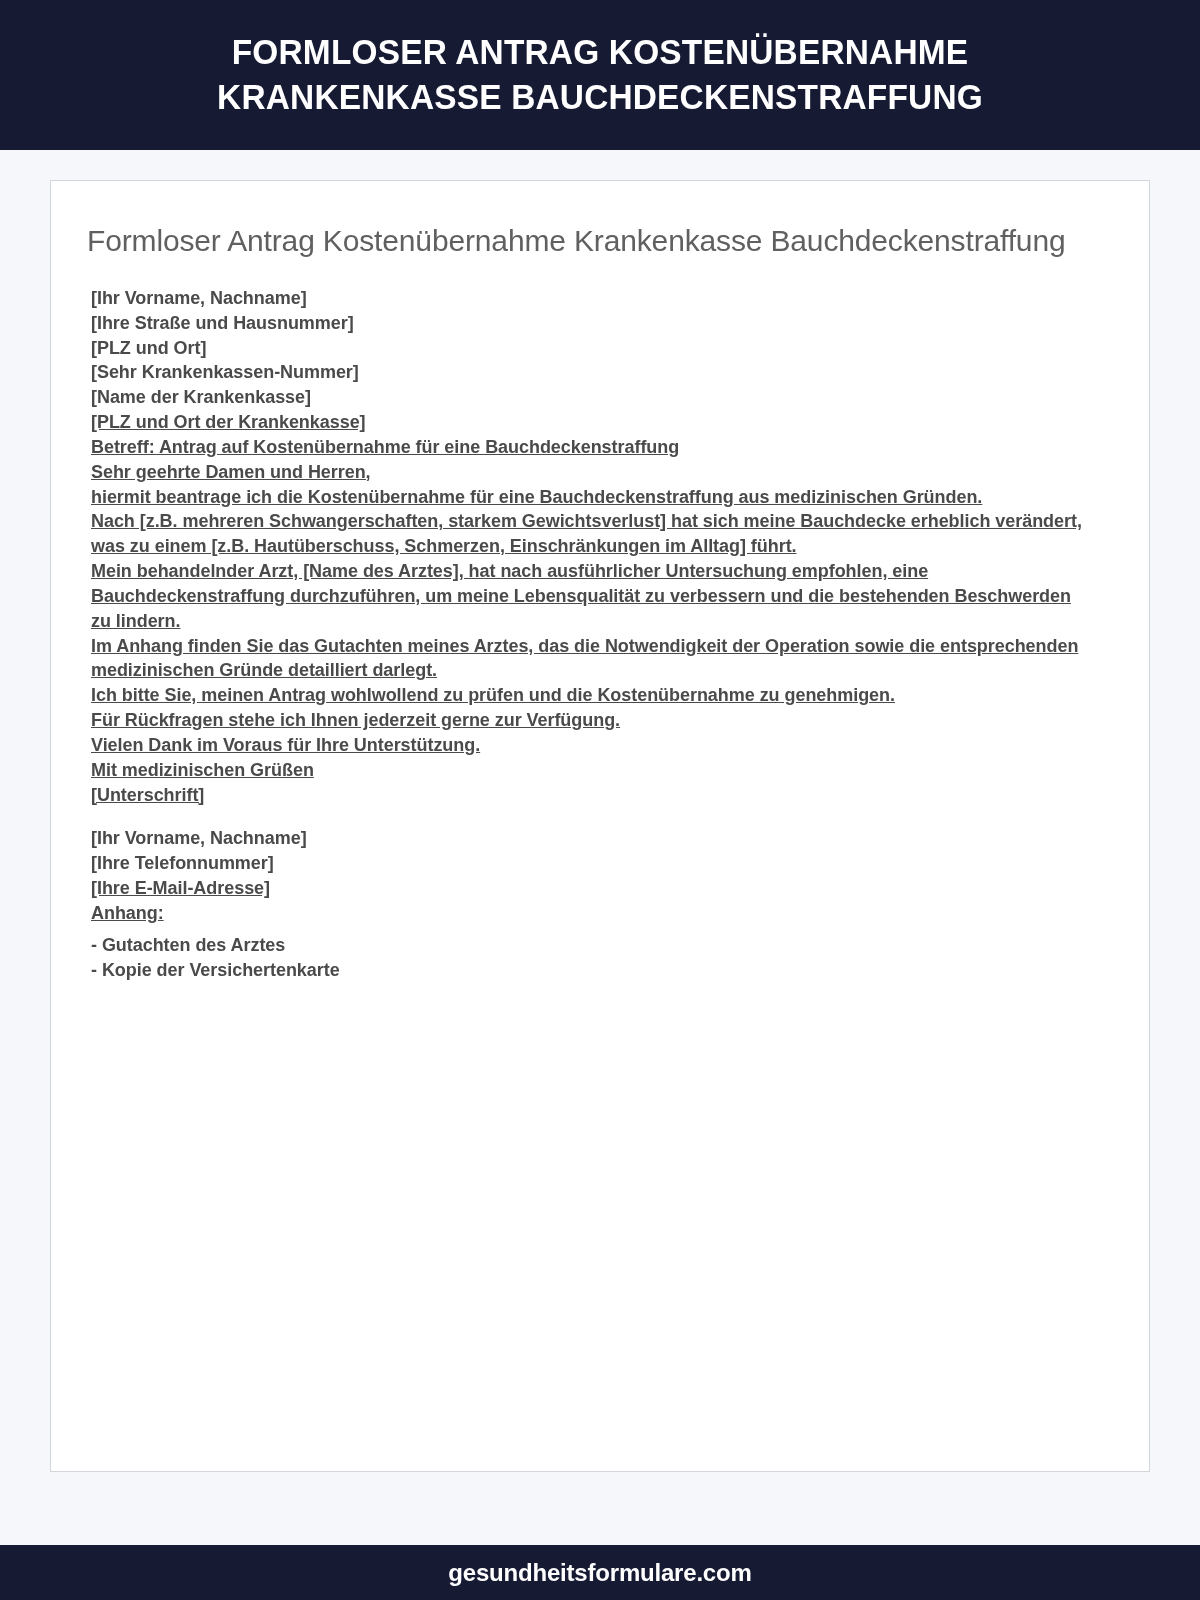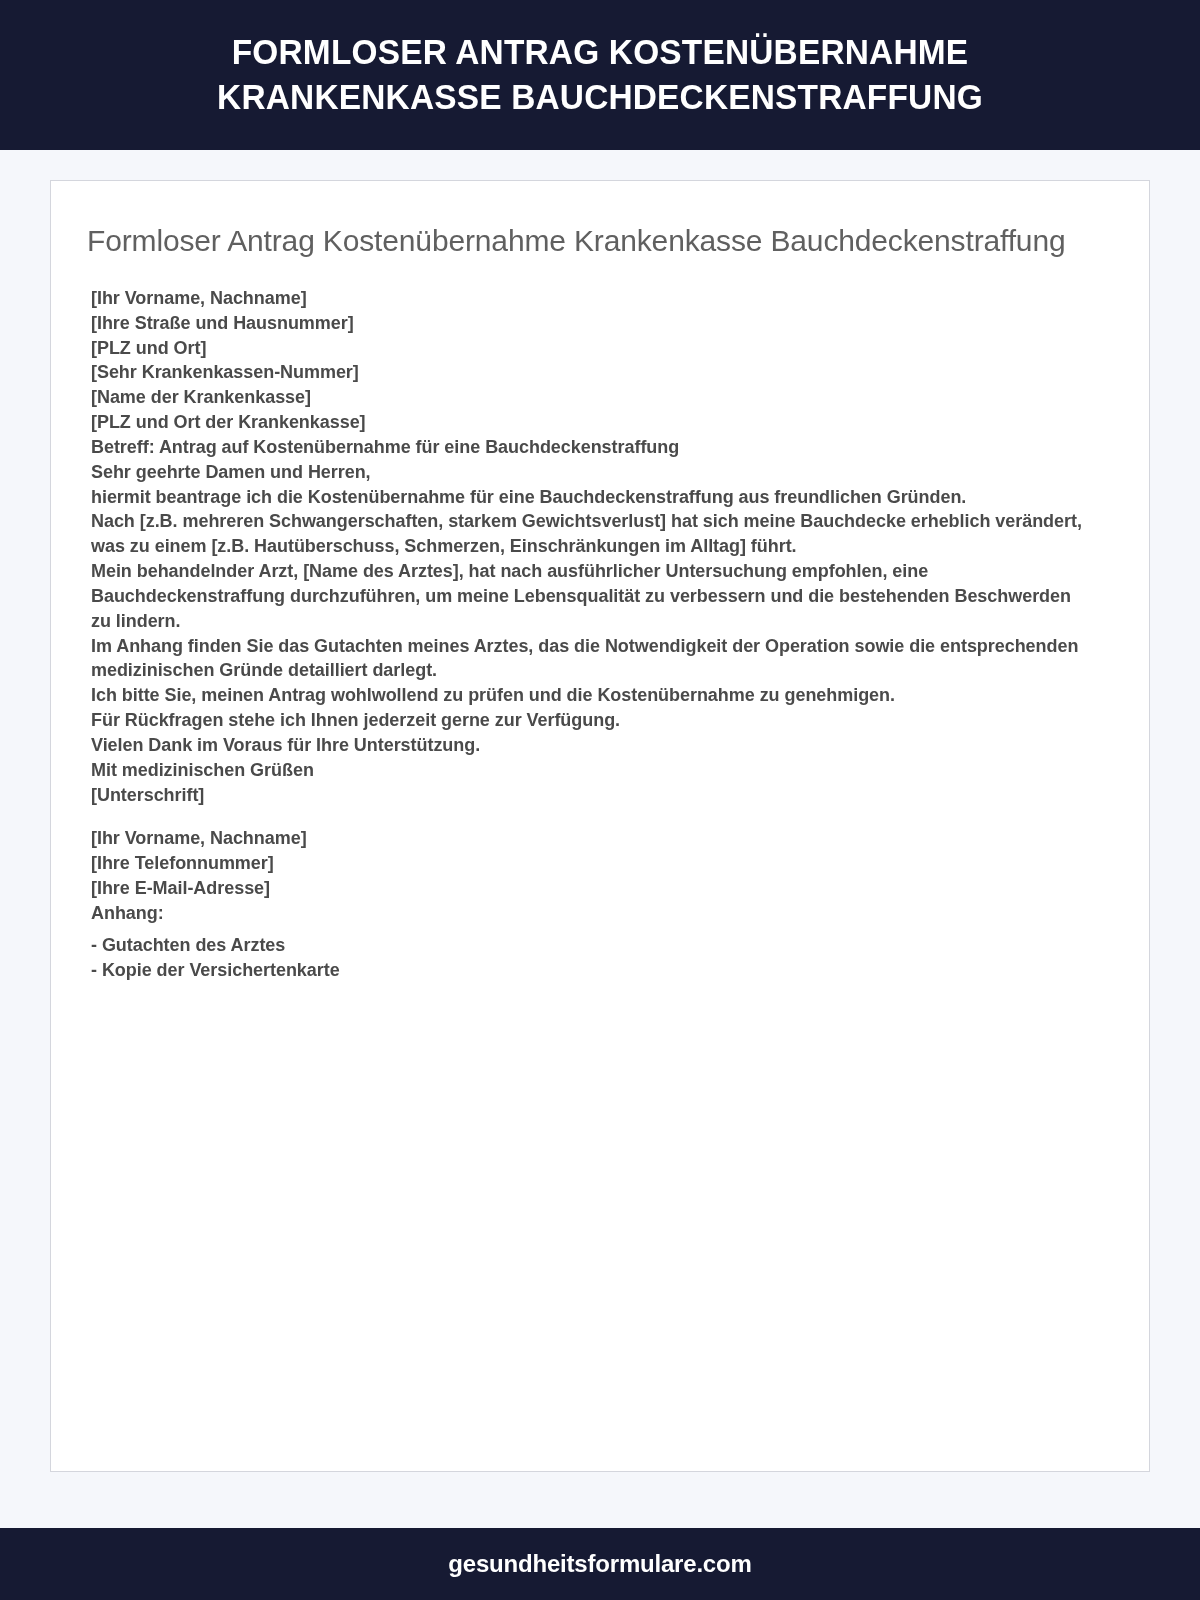--- a/index.html
+++ b/index.html
@@ -78,29 +78,29 @@
     max-width: 1002px;
   }
 
   
   .blk-spaced { margin-bottom: 19px; }
 
   
   .blk-flush { padding-left: 0; }
 
   
-  .blk-tight { margin-bottom: 0; }
+  .blk-tight { margin-bottom: 0; text-decoration: underline; }
 
   
   .footer {
     position: absolute;
     left: 0;
     bottom: 0;
     width: 1200px;
-    height: 72px;
+    height: 55px;
     background: #161a33;
     display: flex;
     align-items: center;
     justify-content: center;
   }
 
   .footer-text {
     color: #ffffff;
     font-size: 24px;
     font-weight: 700;
@@ -123,21 +123,21 @@
 
       <p class="blk-spaced blk-flush">[Ihr Vorname, Nachname]</p>
       <p class="blk-spaced">[Ihre Straße und Hausnummer]</p>
       <p class="blk-spaced">[PLZ und Ort]</p>
       <p class="blk-spaced">[Sehr Krankenkassen-Nummer]</p>
       <p class="blk-spaced">[Name der Krankenkasse]</p>
 
       <p class="blk-tight">[PLZ und Ort der Krankenkasse]</p>
       <p class="blk-tight">Betreff: Antrag auf Kostenübernahme für eine Bauchdeckenstraffung</p>
       <p class="blk-tight">Sehr geehrte Damen und Herren,</p>
-      <p class="blk-tight">hiermit beantrage ich die Kostenübernahme für eine Bauchdeckenstraffung aus freundlichen Gründen.</p>
+      <p class="blk-tight">hiermit beantrage ich die Kostenübernahme für eine Bauchdeckenstraffung aus medizinischen Gründen.</p>
       <p class="blk-tight blk-flush">Nach [z.B. mehreren Schwangerschaften, starkem Gewichtsverlust] hat sich meine Bauchdecke erheblich verändert, was zu einem [z.B. Hautüberschuss, Schmerzen, Einschränkungen im Alltag] führt.</p>
       <p class="blk-tight blk-flush">Mein behandelnder Arzt, [Name des Arztes], hat nach ausführlicher Untersuchung empfohlen, eine Bauchdeckenstraffung durchzuführen, um meine Lebensqualität zu verbessern und die bestehenden Beschwerden zu lindern.</p>
       <p class="blk-tight blk-flush">Im Anhang finden Sie das Gutachten meines Arztes, das die Notwendigkeit der Operation sowie die entsprechenden medizinischen Gründe detailliert darlegt.</p>
       <p class="blk-tight">Ich bitte Sie, meinen Antrag wohlwollend zu prüfen und die Kostenübernahme zu genehmigen.</p>
       <p class="blk-tight">Für Rückfragen stehe ich Ihnen jederzeit gerne zur Verfügung.</p>
       <p class="blk-tight">Vielen Dank im Voraus für Ihre Unterstützung.</p>
       <p class="blk-tight">Mit medizinischen Grüßen</p>
       <p class="blk-tight blk-flush">[Unterschrift]</p>
 
       <p class="blk-spaced blk-flush" style="margin-top:19px;">[Ihr Vorname, Nachname]</p>

